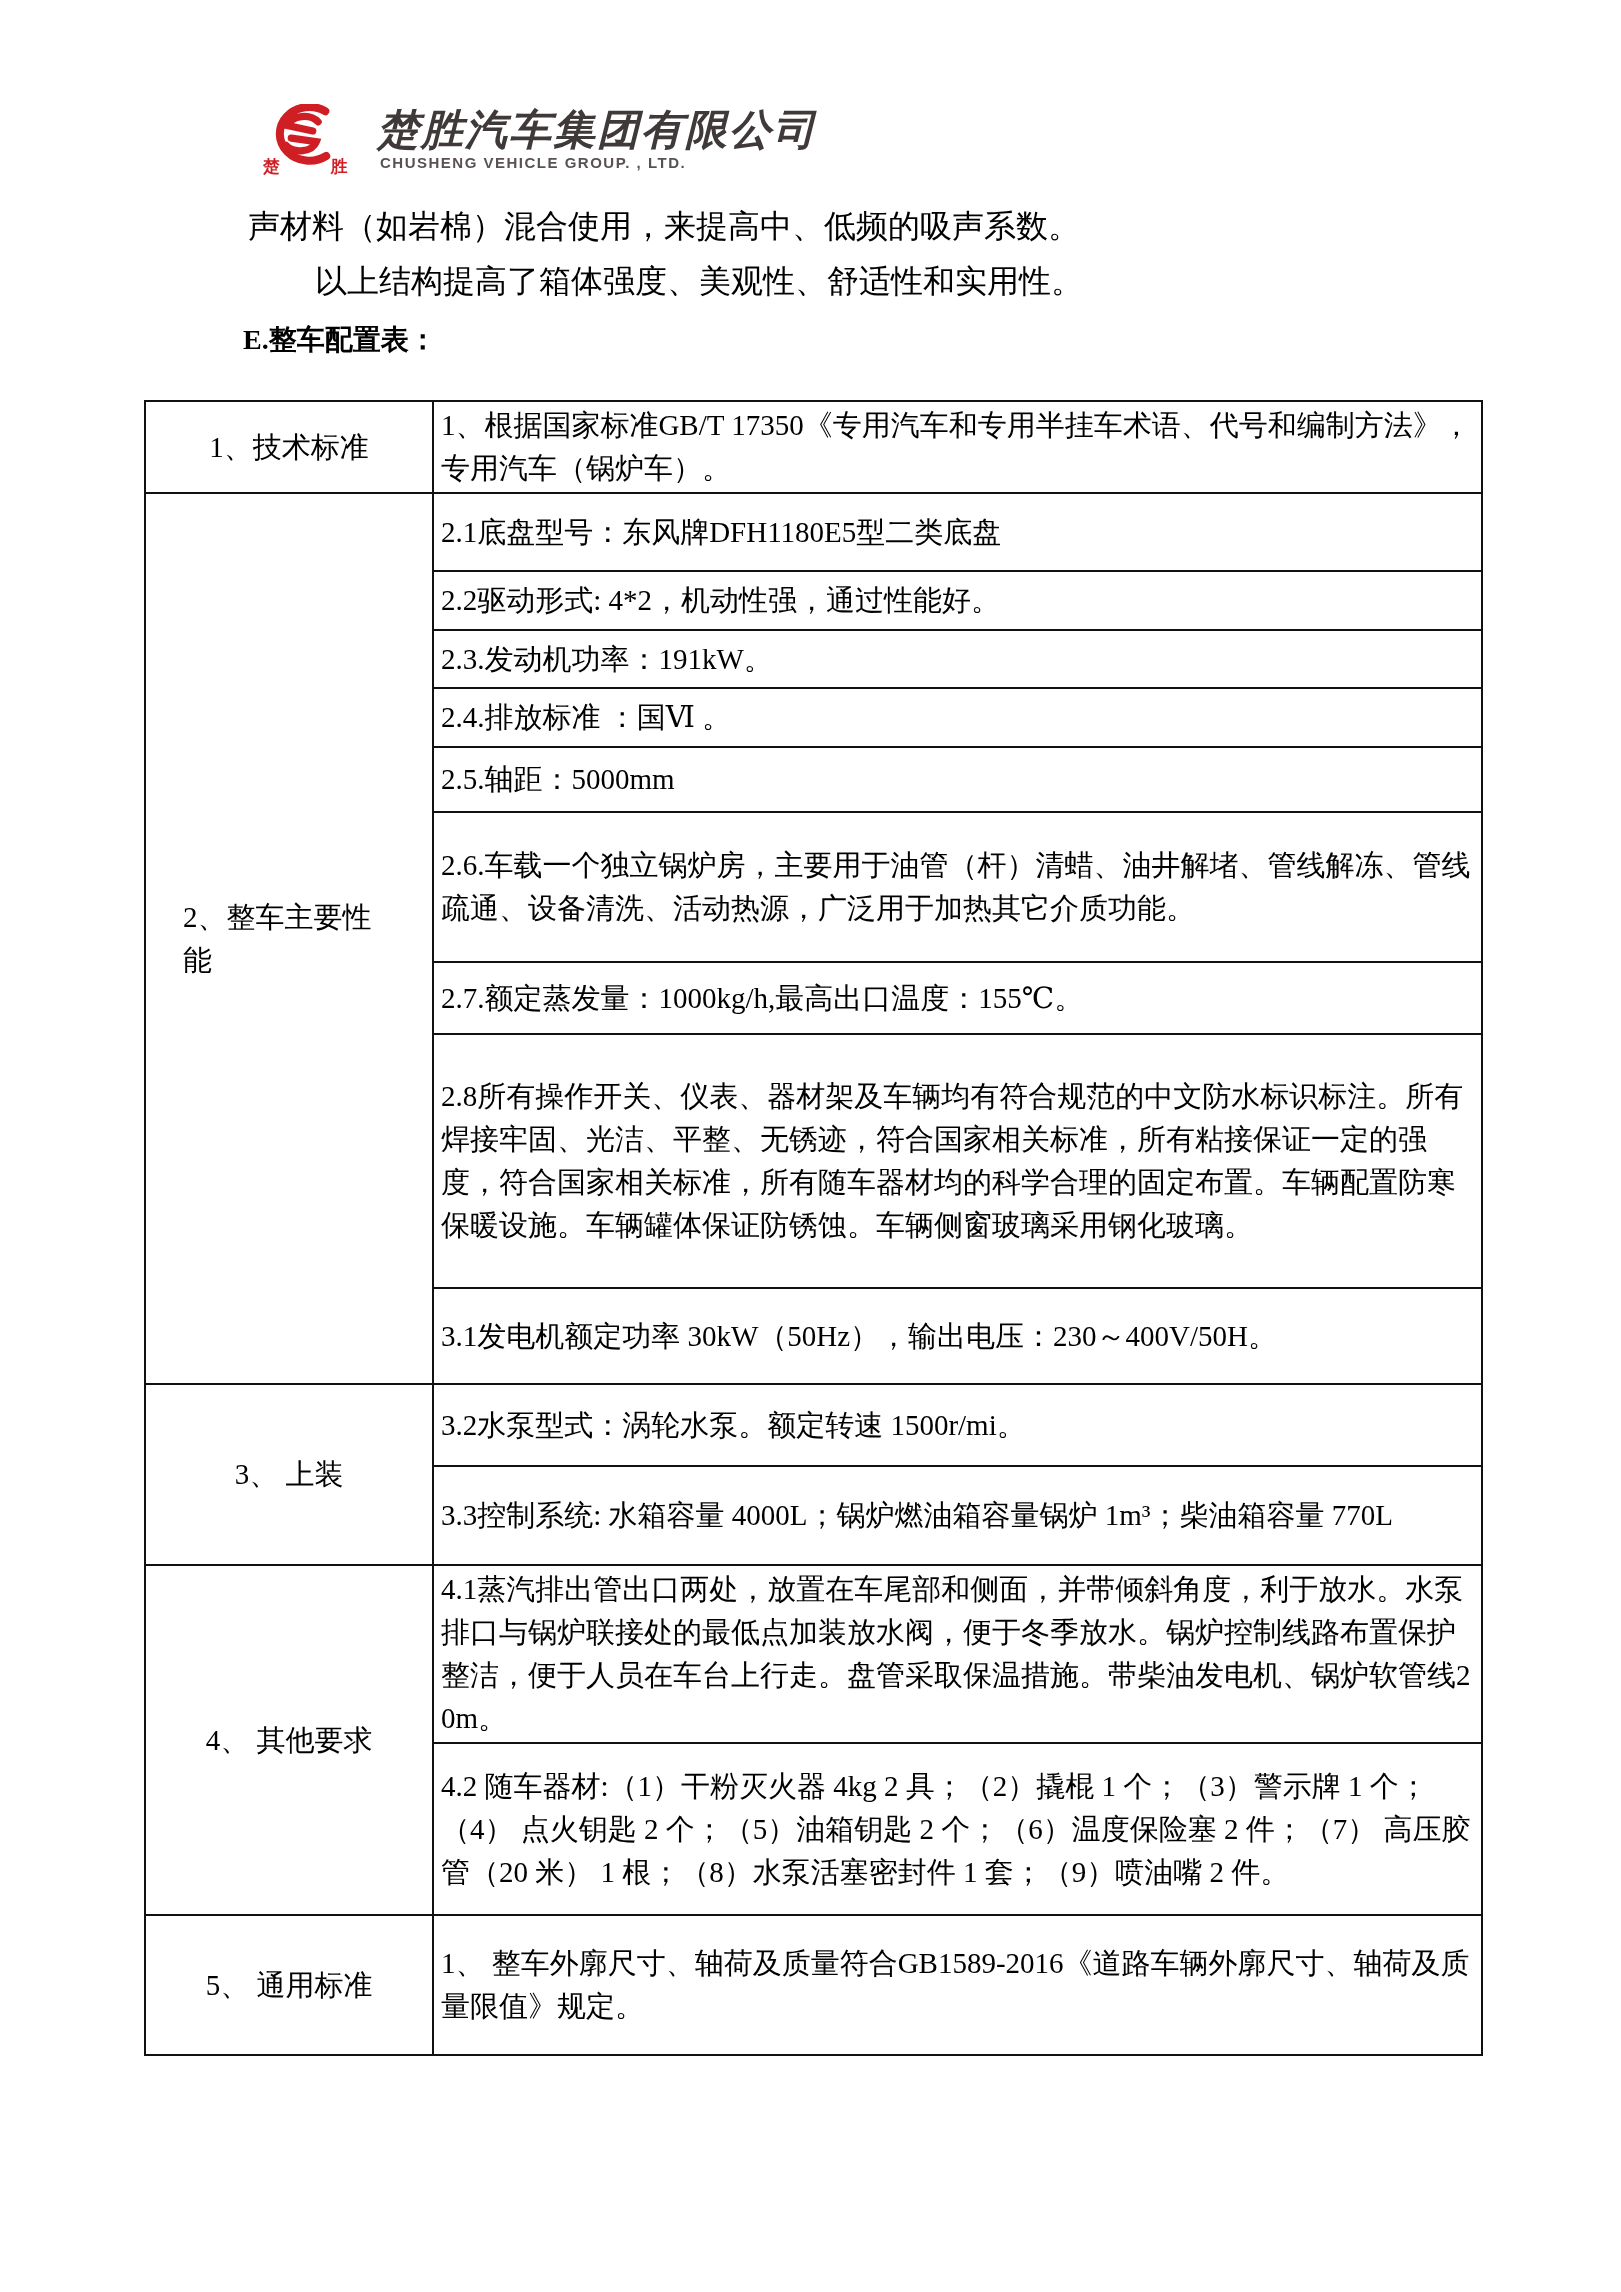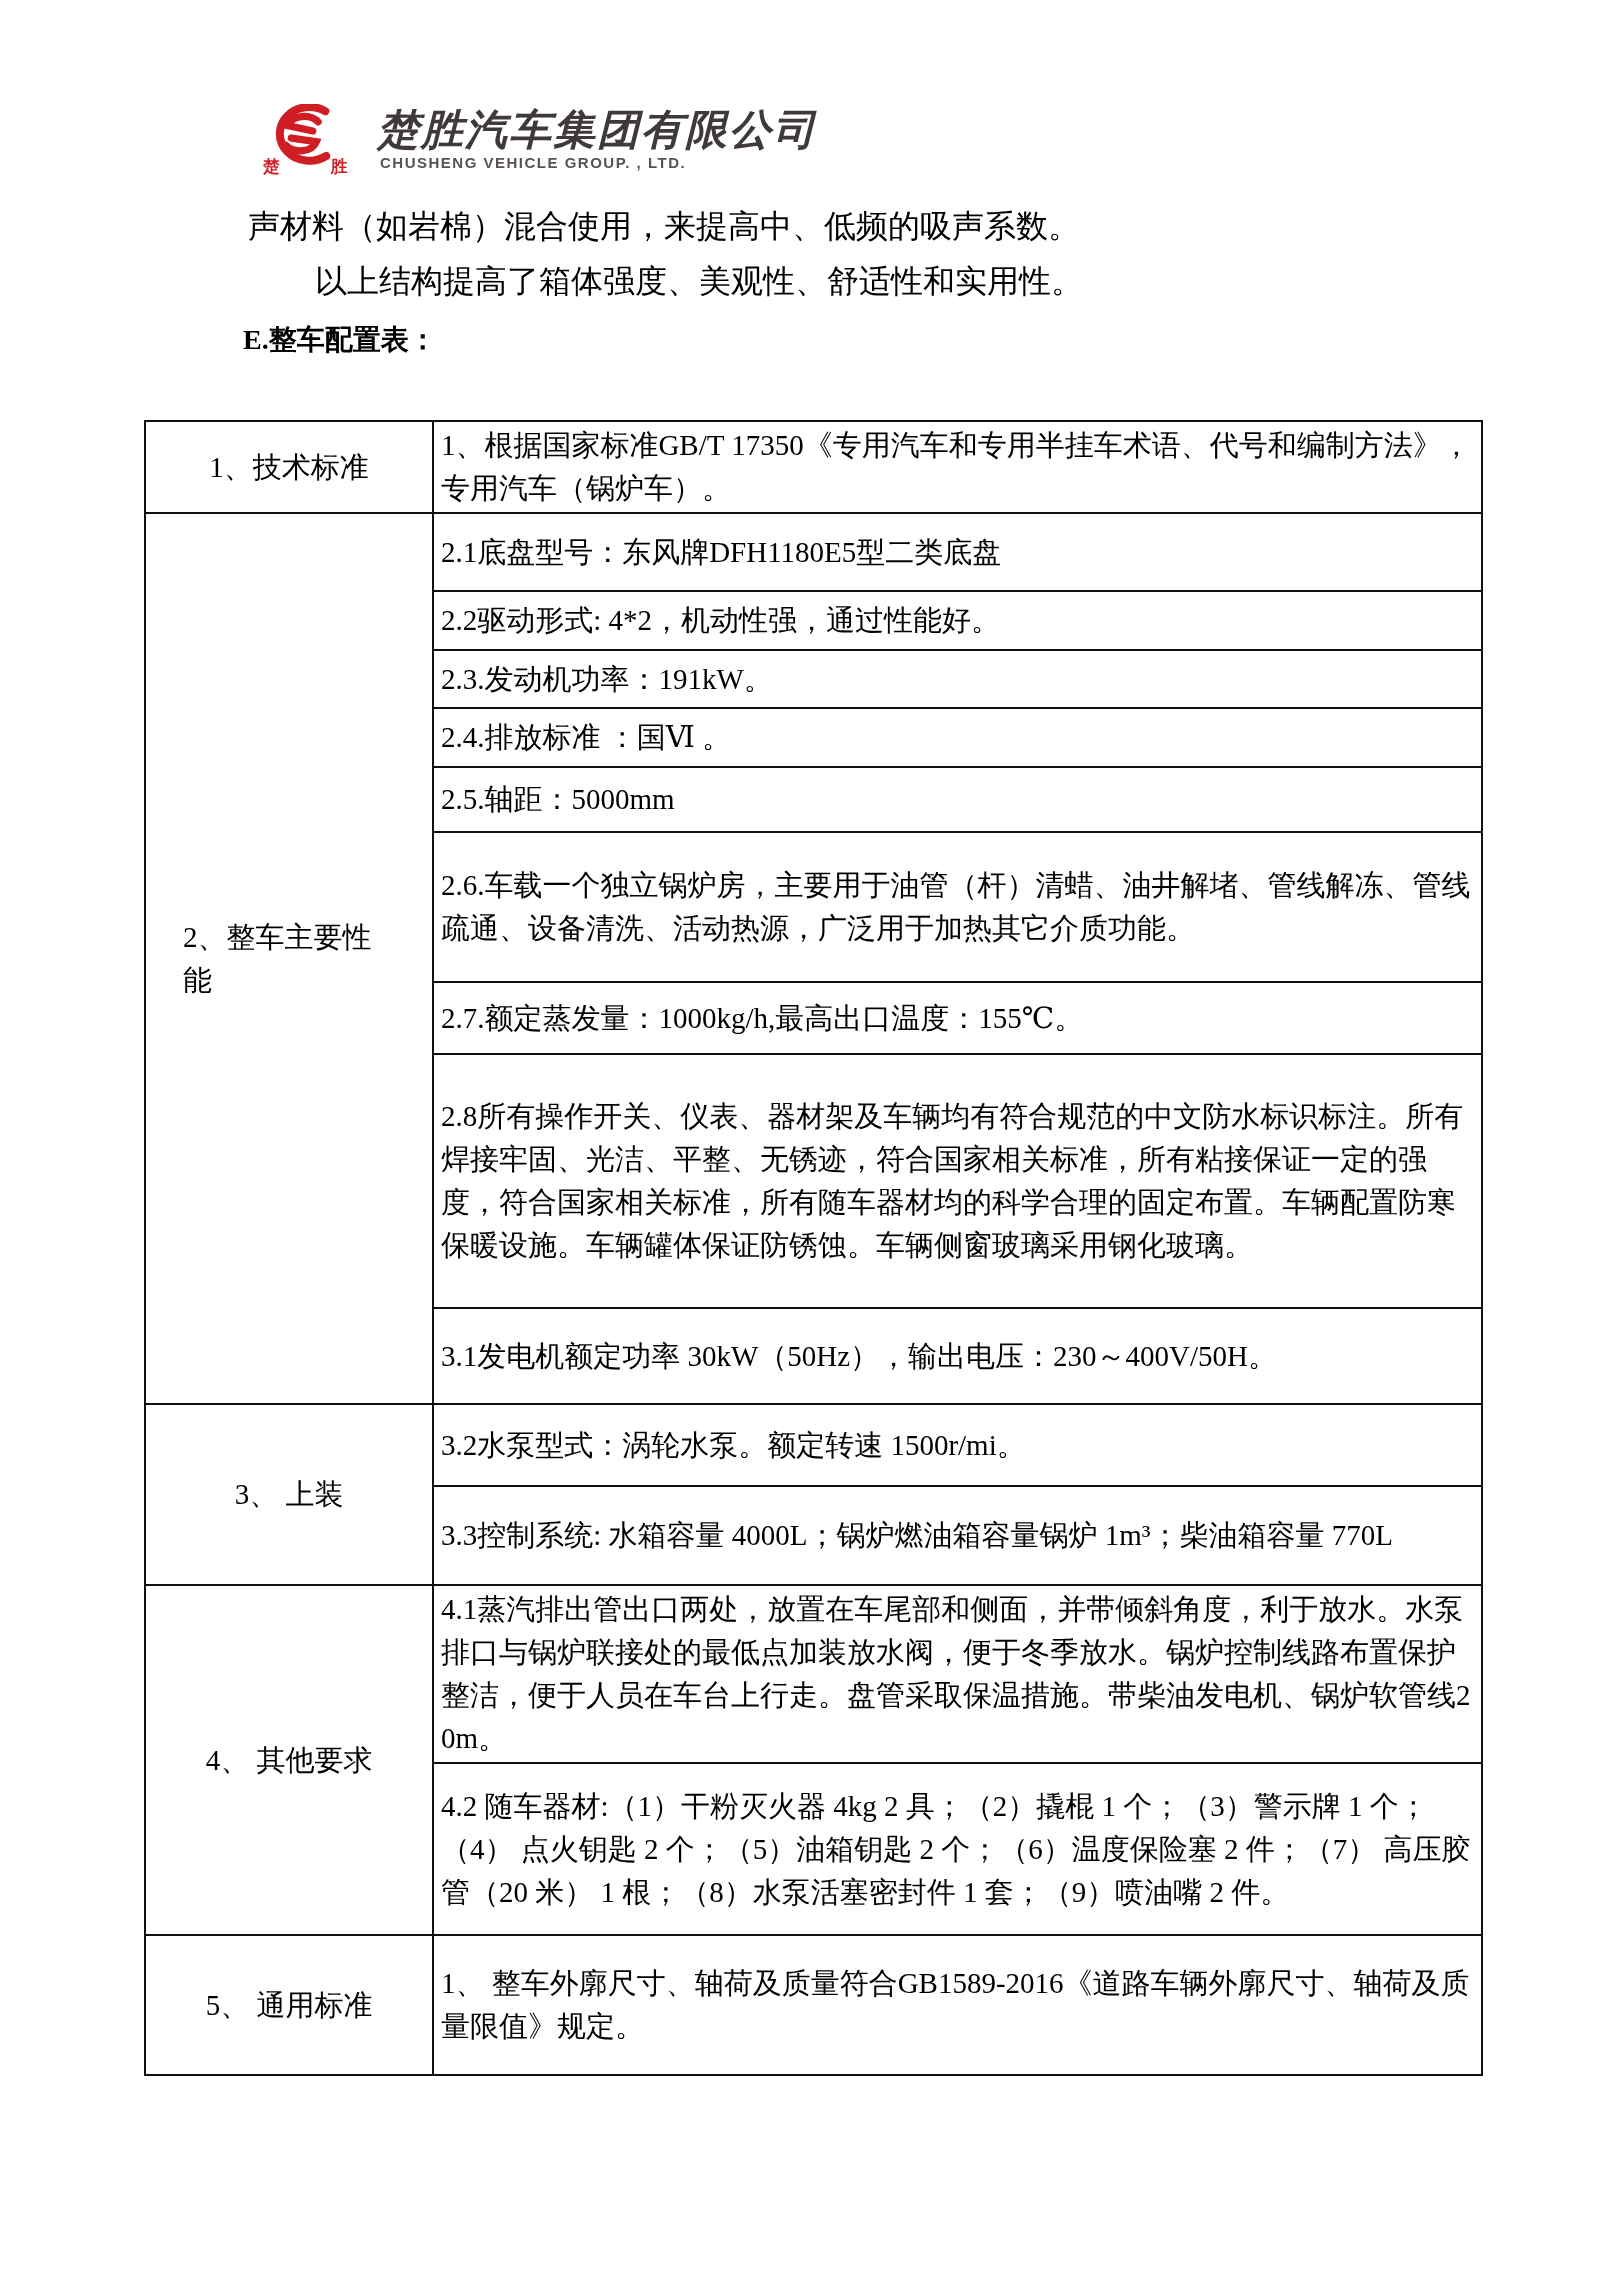--- a/index.html
+++ b/index.html
@@ -27,21 +27,21 @@
     font-size:15px; font-weight:bold; color:#585352; letter-spacing:1.5px; white-space:nowrap;
   }
 
   
   .intro-line1 { position:absolute; left:248px; top:205px; font-size:32px; line-height:43px; white-space:nowrap; }
   .intro-line2 { position:absolute; left:315px; top:260px; font-size:32px; line-height:43px; white-space:nowrap; }
   .section-heading { position:absolute; left:243px; top:321px; font-size:28px; font-weight:bold; white-space:nowrap; }
 
   
   table.cfg { position:absolute; left:144px; top:400px; width:1339px;
-    border-collapse:collapse; table-layout:fixed;margin-top:20px; }
+    border-collapse:collapse; table-layout:fixed; }
   table.cfg td {
     border:2px solid #111; font-size:29px; line-height:43px;
     padding:2px 6.9px; vertical-align:middle; word-break:break-all;
   }
   table.cfg col.c-label { width:288px; }
   td.label { text-align:center; font-size:30px; padding:2px 2.9px; }
   td.label .narrow { display:inline-block; width:212px; text-align:left; }
 </style>
 </head>
 <body>

